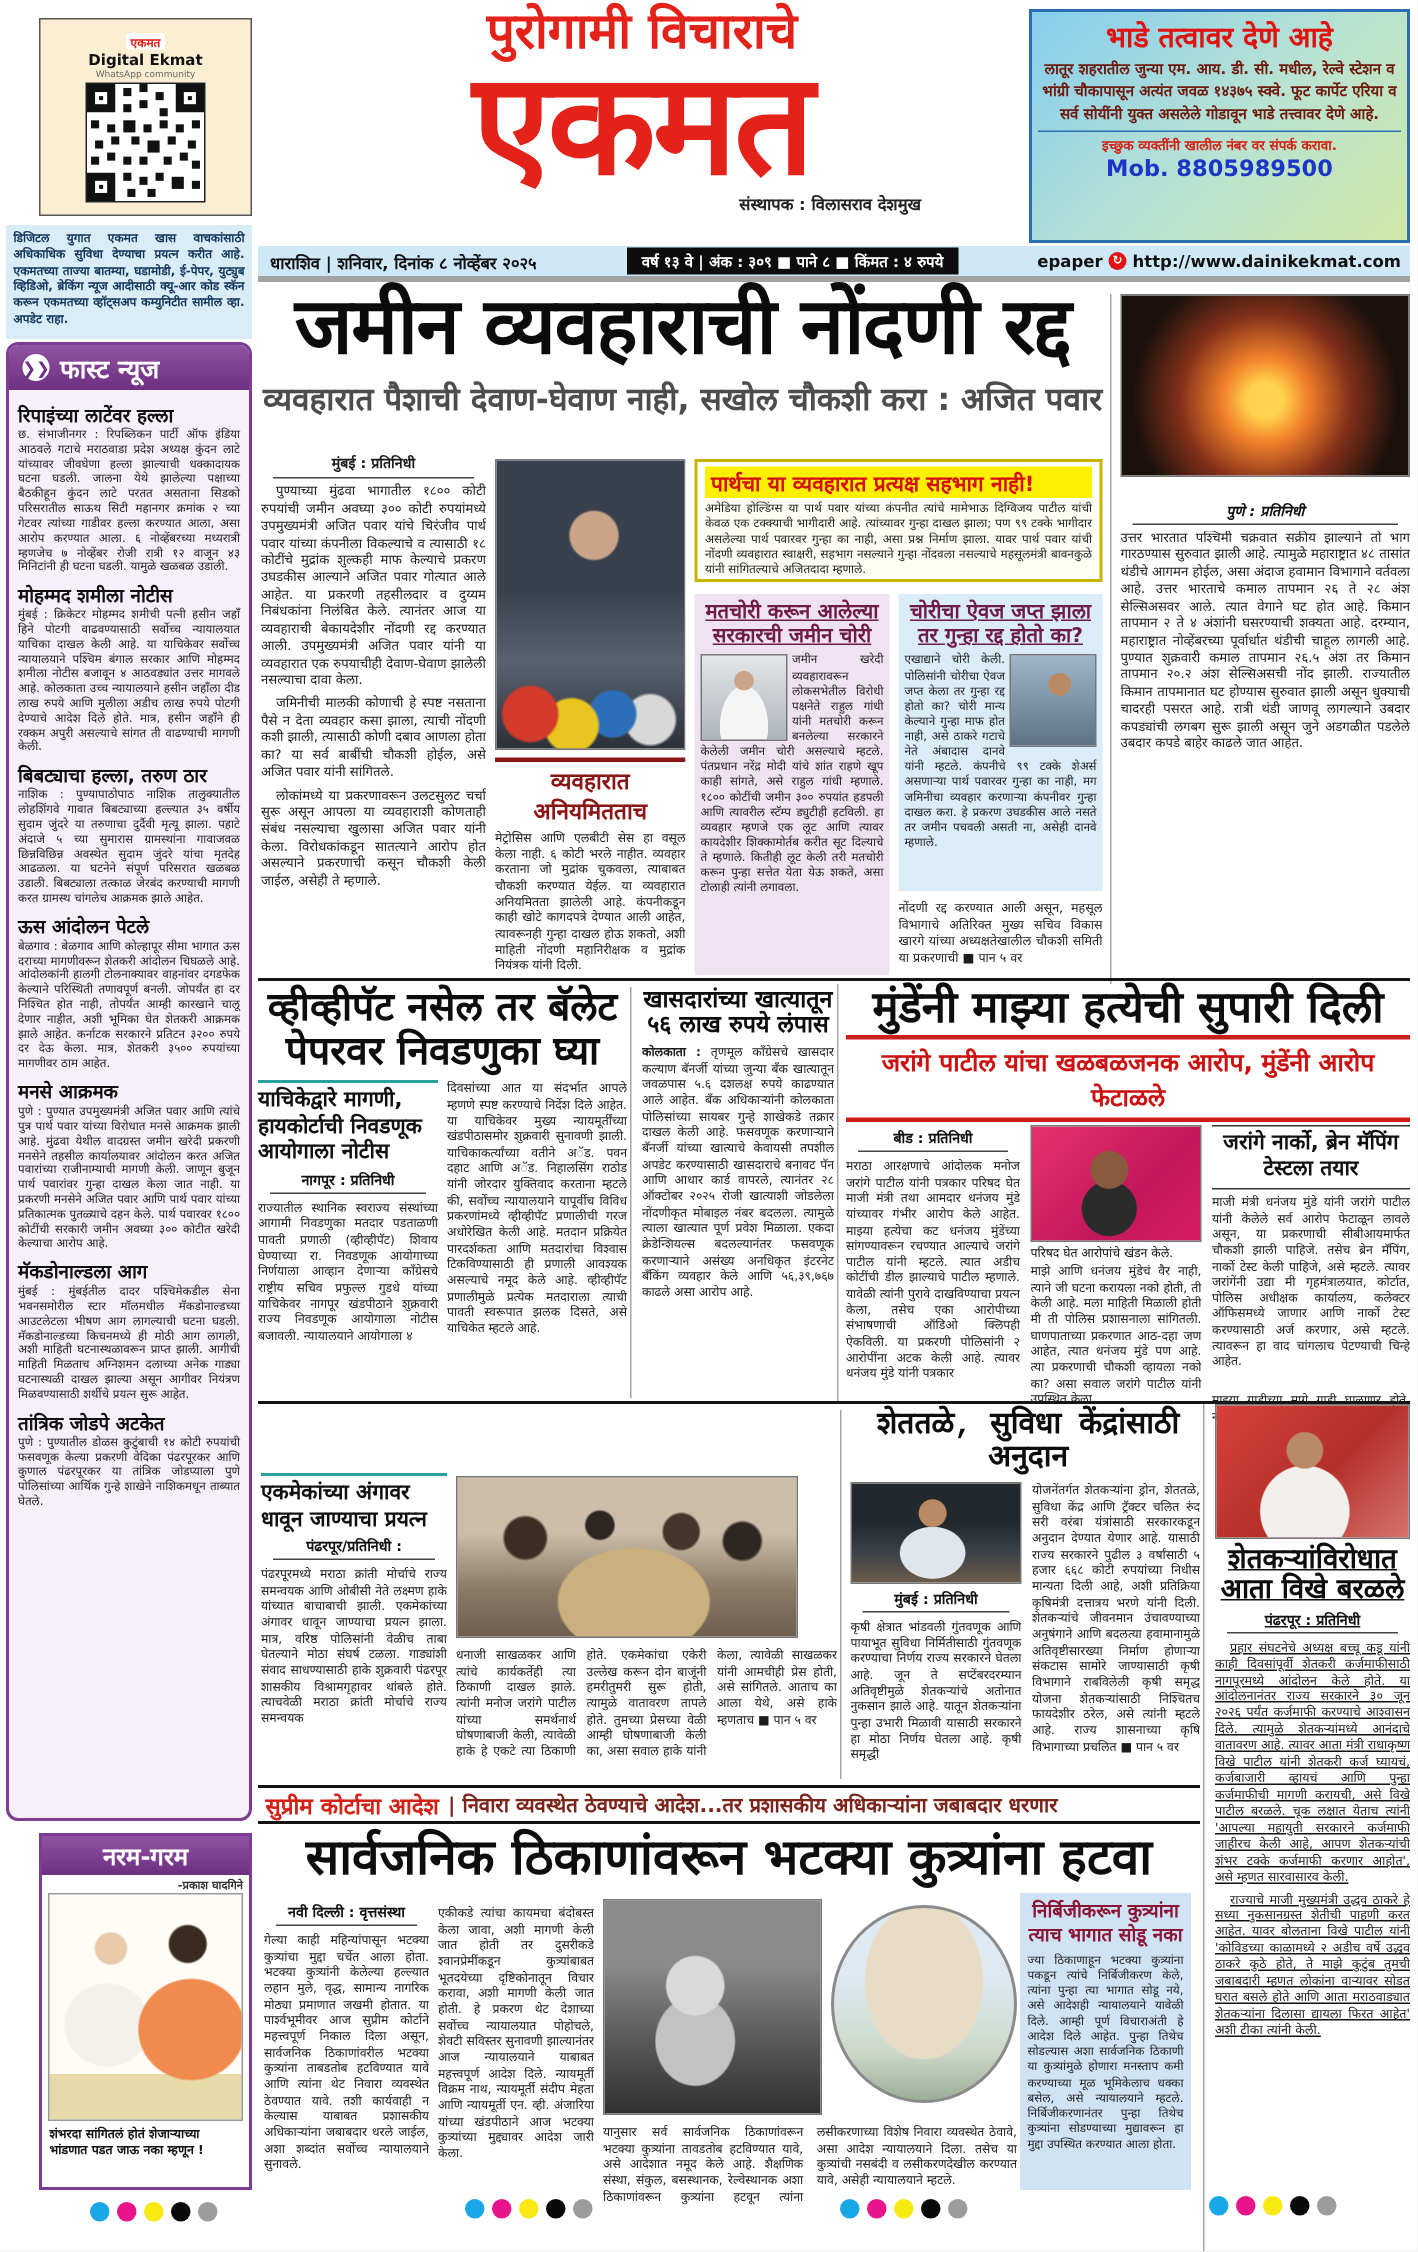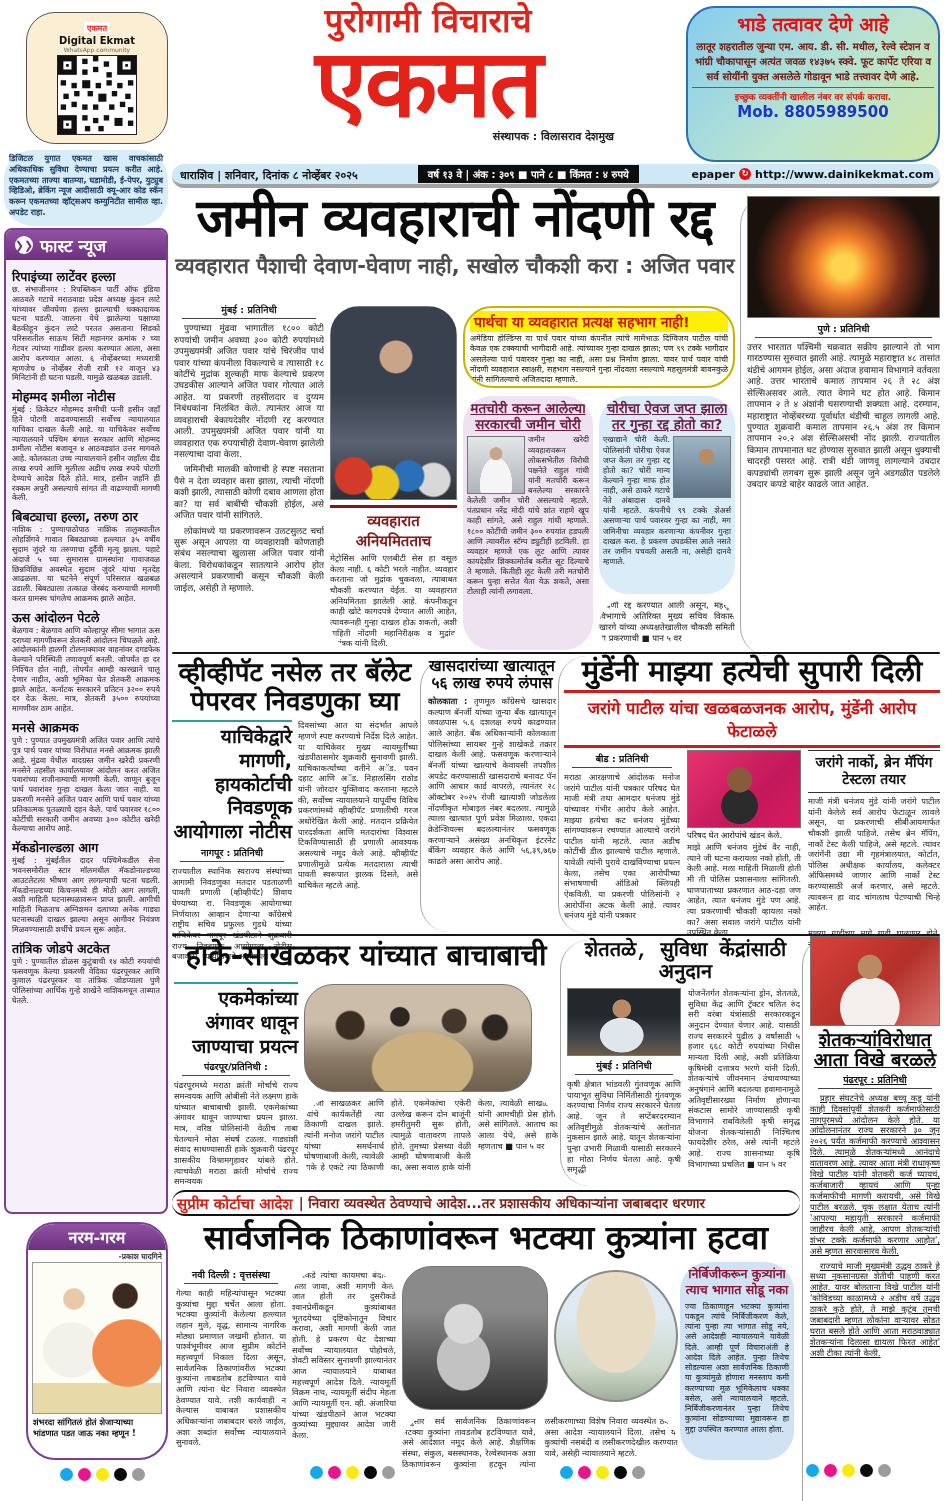--- a/index.html
+++ b/index.html
@@ -1,18 +1,18 @@
 <!DOCTYPE html>
 <html lang="mr"><head>
 <meta charset="utf-8">
 <style>
   html,body{margin:0;padding:0;background:#e9e9e9;}
   #page{position:relative;width:945px;height:1501px;background:#ffffff;margin:0 auto;
         font-family:"DejaVu Sans","Liberation Sans",sans-serif;color:#111;overflow:hidden;}
-  .abs{position:absolute;box-sizing:border-box;border-radius:29px;}
+  .abs{position:absolute;box-sizing:border-box;}
   .jtext{text-align:justify;line-height:1.3;color:#1c1c1c;}
   .byline{font-size:9.5px;font-weight:bold;text-align:center;border-bottom:1px solid #444;
           padding-bottom:2px;margin:2px 8px 4px 8px;}
   .jump{font-weight:bold;}
   
   .tagline{font-size:33px;font-weight:bold;color:#e32219;line-height:1.05;}
   .logo{font-size:94px;font-weight:800;color:#e32219;line-height:.95;letter-spacing:-2px;}
   .founder{font-size:11px;font-weight:bold;color:#222;text-align:right;padding-right:70px;}
   
   .qrbox{background:#fbeed3;border:1px solid #555;text-align:center;padding:3px;}
@@ -107,21 +107,21 @@
   .ph-sc{border-radius:50%;border:2px solid #8a8a8a;background:
      radial-gradient(ellipse at 50% 38%,#e8dcc4 0 46%,transparent 47%),
      linear-gradient(180deg,#dfe9f2 0 35%,#cdd8c9 75%,#9daf97);}
   .capline{font-size:8.2px;line-height:1.25;text-align:justify;}
   
   .hrule{background:#151515;height:2px;}
   .vline-l{border-left:1px solid #a5a5a5;}
   .red-rule{height:3px;background:#cc1d1d;margin:2px 0;}
   .subhead-red{color:#cc1111;font-size:16.5px;font-weight:800;text-align:center;padding:1px 0;}
   .teal-t{border-top:2px solid #2aa0a0;}
-  .subhead-k{font-size:19px;font-weight:800;text-align:right;line-height:1.25;padding-top:3px;}
+  .subhead-k{font-size:14px;font-weight:800;text-align:left;line-height:1.25;padding-top:3px;}
   .boxhead{font-size:14px;font-weight:800;text-align:center;line-height:1.25;border-top:1px solid #333;border-bottom:1px solid #333;padding:3px 0;margin-bottom:3px;}
   
   .scstrip{border-top:2px solid #111;border-bottom:2px solid #111;display:flex;align-items:center;gap:6px;padding:2px 5px;background:#fff;}
   .sc-label{font-size:15px;font-weight:800;color:#d42015;white-space:nowrap;}
   .sc-rest{font-size:13.5px;font-weight:800;color:#7c241a;}
   .bluebox{background:#cfe3f5;padding:4px 5px;}
   .bluebox-t{color:#8c1535;font-size:12.5px;font-weight:800;text-align:center;line-height:1.3;margin-bottom:3px;}
   
   .dots{display:flex;gap:5px;}
   .dot{width:13px;height:13px;border-radius:50%;display:inline-block;}
@@ -283,21 +283,21 @@
     <div class="abs bbox" style="left:427px;top:94px;width:136px;height:198px;overflow:hidden;">
       <div class="box-t">चोरीचा ऐवज जप्त झाला तर गुन्हा रद्द होतो का?</div>
       <div class="ph ph-danve" style="float:right;width:56px;height:60px;margin:1px 0 1px 3px;"></div>
       <div class="jtext" style="font-size:7.8px;">एखाद्याने चोरी केली. पोलिसांनी चोरीचा ऐवज जप्त केला तर गुन्हा रद्द होतो का? चोरी मान्य केल्याने गुन्हा माफ होत नाही, असे ठाकरे गटाचे नेते अंबादास दानवे यांनी म्हटले. कंपनीचे ९९ टक्के शेअर्स असणाऱ्या पार्थ पवारवर गुन्हा का नाही, मग जमिनीचा व्यवहार करणाऱ्या कंपनीवर गुन्हा दाखल करा. हे प्रकरण उघडकीस आले नसते तर जमीन पचवली असती ना, असेही दानवे म्हणाले.</div>
     </div>
     <div class="abs jtext" style="left:427px;top:298px;width:136px;height:50px;font-size:8.4px;overflow:hidden;">नोंदणी रद्द करण्यात आली असून, महसूल विभागाचे अतिरिक्त मुख्य सचिव विकास खारगे यांच्या अध्यक्षतेखालील चौकशी समिती या प्रकरणाची ■ पान ५ वर</div>
   </div>
 
   <div class="abs vline-l" style="left:740px;top:196px;width:200px;height:460px;padding-left:6px;">
     <div class="ph ph-fire" style="height:120px;"></div>
-    <div class="byline" style="margin-top:4px;">पुणे : प्रतिनिधी</div>
+    <div class="byline" style="margin-top:16px;font-style:italic;">पुणे : प्रतिनिधी</div>
     <div class="jtext body-m" style="height:250px;overflow:hidden;">उत्तर भारतात पश्चिमी चक्रवात सक्रीय झाल्याने तो भाग गारठण्यास सुरुवात झाली आहे. त्यामुळे महाराष्ट्रात ४८ तासांत थंडीचे आगमन होईल, असा अंदाज हवामान विभागाने वर्तवला आहे. उत्तर भारताचे कमाल तापमान २६ ते २८ अंश सेल्सिअसवर आले. त्यात वेगाने घट होत आहे. किमान तापमान २ ते ४ अंशांनी घसरण्याची शक्यता आहे. दरम्यान, महाराष्ट्रात नोव्हेंबरच्या पूर्वार्धात थंडीची चाहूल लागली आहे. पुण्यात शुक्रवारी कमाल तापमान २६.५ अंश तर किमान तापमान २०.२ अंश सेल्सिअसची नोंद झाली. राज्यातील किमान तापमानात घट होण्यास सुरुवात झाली असून धुक्याची चादरही पसरत आहे. रात्री थंडी जाणवू लागल्याने उबदार कपड्यांची लगबग सुरू झाली असून जुने अडगळीत पडलेले उबदार कपडे बाहेर काढले जात आहेत.</div>
   </div>
 
   <div class="abs hrule" style="left:172px;top:652px;width:768px;"></div>
 
   <div class="abs" style="left:172px;top:658px;width:246px;height:274px;">
     <div class="h2" style="font-size:26px;">व्हीव्हीपॅट नसेल तर बॅलेट पेपरवर निवडणुका घ्या</div>
     <div style="display:flex;gap:6px;margin-top:5px;">
       <div style="width:120px;">
         <div class="subhead-k teal-t">याचिकेद्वारे मागणी, हायकोर्टाची निवडणूक आयोगाला नोटीस</div>
@@ -338,21 +338,20 @@
           <span>माझ्या गाडीच्या मागे गाडी घालणार होते, नाही तर</span>
           <span class="jump">■ पान ५ वर</span>
         </div>
       </div>
     </div>
   </div>
 
   <div class="abs hrule" style="left:172px;top:934px;width:768px;"></div>
 
   <div class="abs" style="left:172px;top:940px;width:388px;height:246px;">
-    <div class="h2" style="font-size:29px;">हाके-साखळकर यांच्यात बाचाबाची</div>
     <div class="abs" style="left:2px;top:42px;width:124px;">
       <div class="subhead-k teal-t">एकमेकांच्या अंगावर धावून जाण्याचा प्रयत्न</div>
       <div class="byline">पंढरपूर/प्रतिनिधी :</div>
       <div class="jtext body-s" style="height:138px;overflow:hidden;">पंढरपूरमध्ये मराठा क्रांती मोर्चाचे राज्य समन्वयक आणि ओबीसी नेते लक्ष्मण हाके यांच्यात बाचाबाची झाली. एकमेकांच्या अंगावर धावून जाण्याचा प्रयत्न झाला. मात्र, वरिष्ठ पोलिसांनी वेळीच ताबा घेतल्याने मोठा संघर्ष टळला. गाड्यांशी संवाद साधण्यासाठी हाके शुक्रवारी पंढरपूर शासकीय विश्रामगृहावर थांबले होते. त्याचवेळी मराठा क्रांती मोर्चाचे राज्य समन्वयक</div>
     </div>
     <div class="abs ph ph-scuffle" style="left:132px;top:44px;width:228px;height:108px;"></div>
     <div class="abs jtext body-s" style="left:132px;top:158px;width:254px;height:86px;column-count:3;column-gap:7px;overflow:hidden;">धनाजी साखळकर आणि त्यांचे कार्यकर्तेही त्या ठिकाणी दाखल झाले. त्यांनी मनोज जरांगे पाटील यांच्या समर्थनार्थ घोषणाबाजी केली, त्यावेळी हाके हे एकटे त्या ठिकाणी होते. एकमेकांचा एकेरी उल्लेख करून दोन बाजूंनी हमरीतुमरी सुरू होती, त्यामुळे वातावरण तापले होते. तुमच्या प्रेसच्या वेळी आम्ही घोषणाबाजी केली का, असा सवाल हाके यांनी केला, त्यावेळी साखळकर यांनी आमचीही प्रेस होती, असे सांगितले. आताच का आला येथे, असे हाके म्हणताच ■ पान ५ वर</div>
   </div>
 
   <div class="abs vline-l" style="left:560px;top:940px;width:244px;height:246px;padding-left:6px;">

